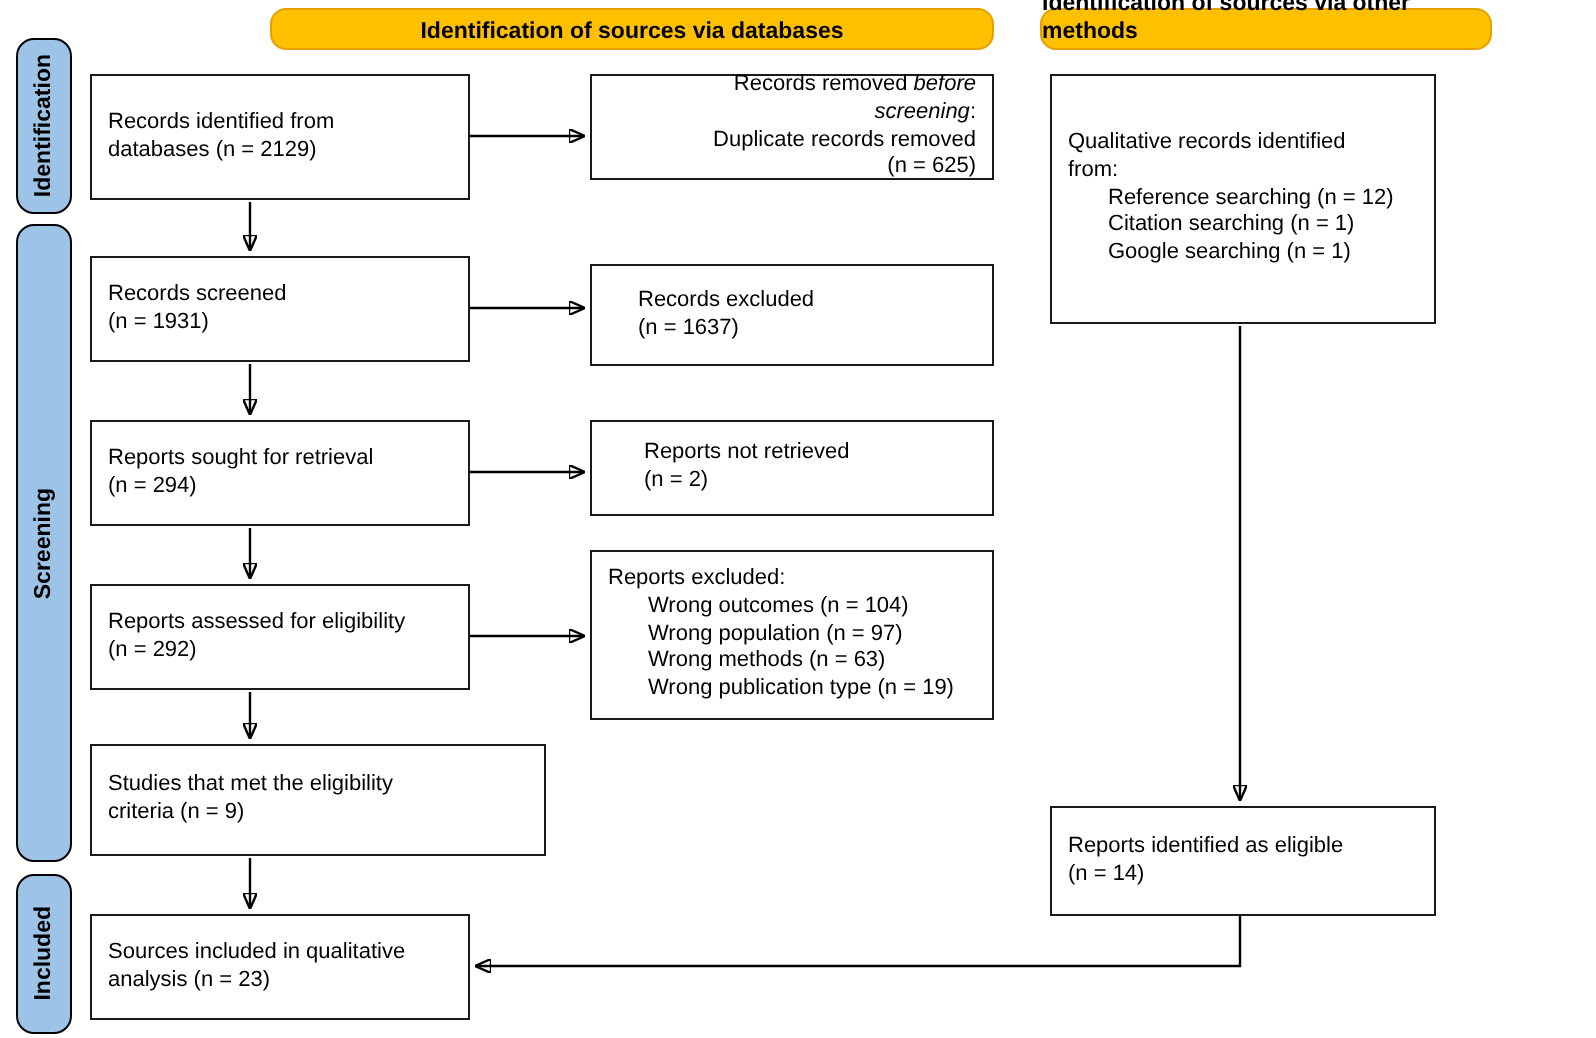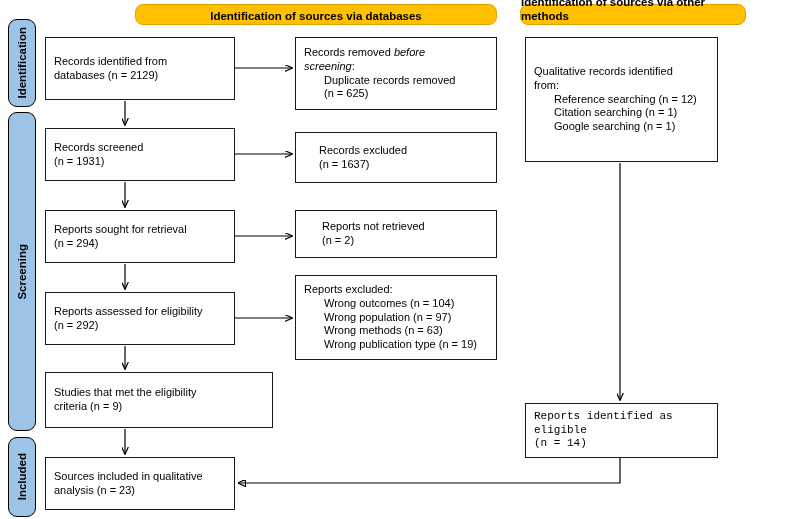--- a/index.html
+++ b/index.html
@@ -116,21 +116,21 @@
   <div class="fbox" style="left:45px; top:372px; width:228px; height:56px;">
     <div class="txt">Studies that met the eligibility
 criteria (n = 9)</div>
   </div>
 
   <div class="fbox" style="left:45px; top:457px; width:190px; height:53px;">
     <div class="txt">Sources included in qualitative
 analysis (n = 23)</div>
   </div>
 
-  <div class="fbox" style="left:295px; top:37px; width:202px; height:73px;">
+  <div class="fbox" style="left:295px; top:37px; width:202px; height:53px;text-align:right;">
     <div class="title"><span>Records removed </span><em>before
 screening</em><span>:</span></div>
     <div class="item">Duplicate records removed
 (n = 625)</div>
   </div>
 
   <div class="fbox" style="left:295px; top:132px; width:202px; height:51px;padding-left:23px;">
     <div class="txt">Records excluded
 (n = 1637)</div>
   </div>
@@ -149,21 +149,21 @@
   </div>
 
   <div class="fbox" style="left:525px; top:37px; width:193px; height:125px;">
     <div class="title">Qualitative records identified
 from:</div>
     <div class="item">Reference searching (n = 12)</div>
     <div class="item">Citation searching (n = 1)</div>
     <div class="item">Google searching (n = 1)</div>
   </div>
 
-  <div class="fbox" style="left:525px; top:403px; width:193px; height:55px;font-family:Liberation Mono, monospace;">
+  <div class="fbox" style="left:525px; top:403px; width:193px; height:55px;">
     <div class="txt">Reports identified as eligible
 (n = 14)</div>
   </div>
 
   <svg id="arrows" width="798" height="519" viewBox="0 0 798 519">
     <defs>
       <marker id="ah" viewBox="0 0 8 7" markerWidth="8" markerHeight="7" refX="7.5" refY="3.5" orient="auto" markerUnits="userSpaceOnUse">
         <path d="M0,0 L8,3.5 L0,7 Z" fill="#000" stroke="none"></path>
       </marker>
     </defs>

